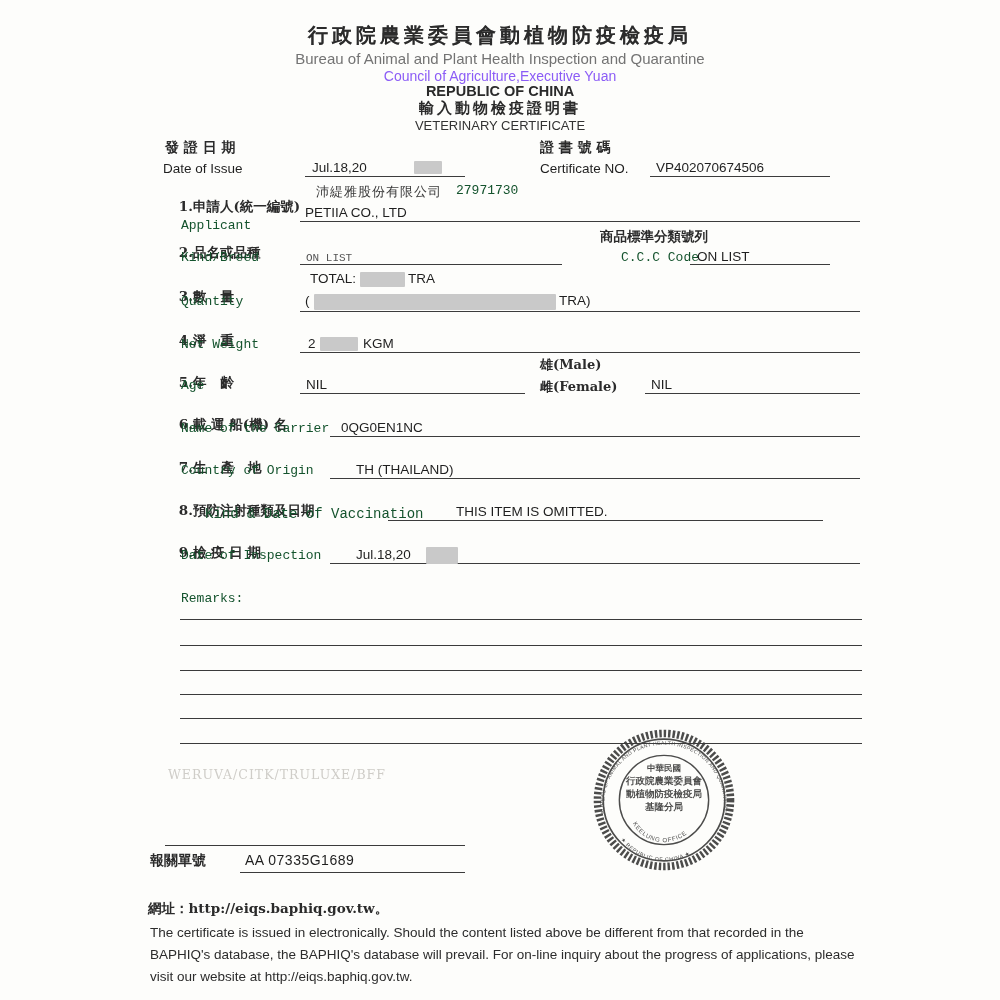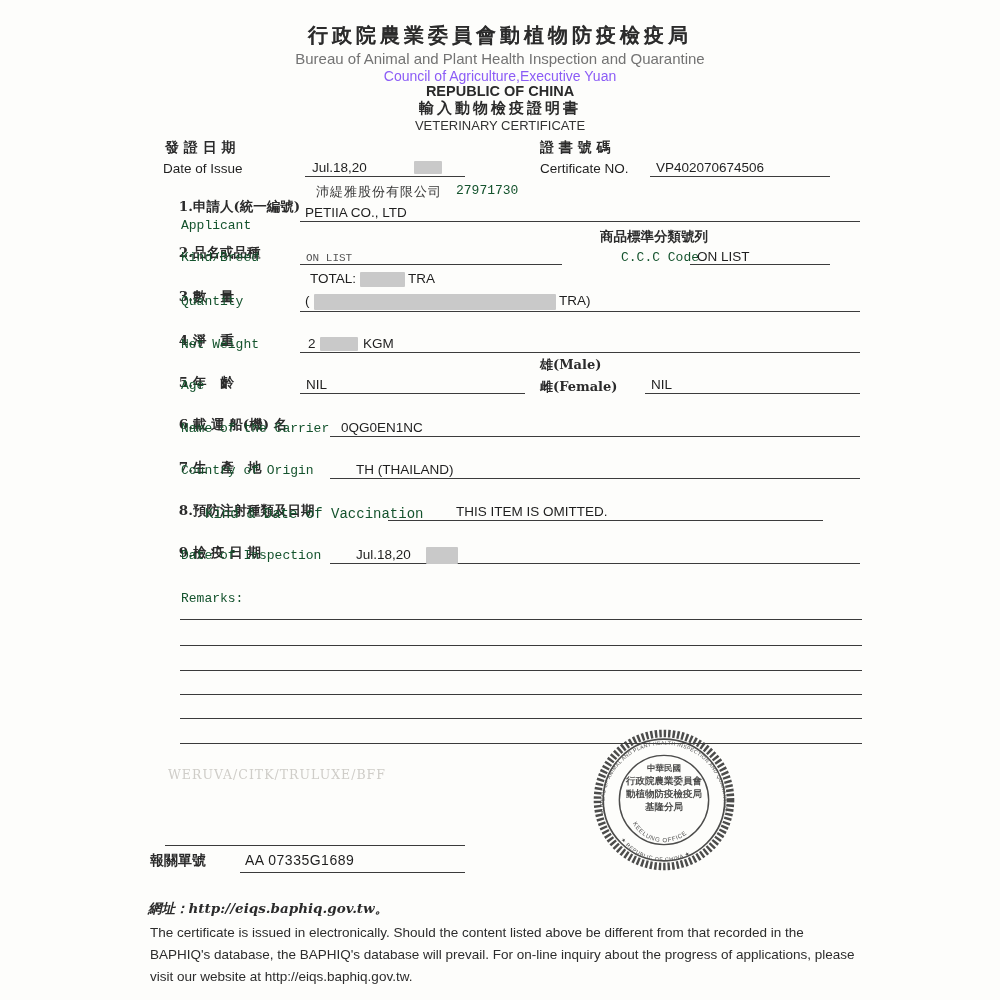--- a/index.html
+++ b/index.html
@@ -160,16 +160,16 @@
         <textPath href="#arcKeelung" startOffset="9">KEELUNG OFFICE</textPath>
       </text>
     </svg>
   </div>
 
   <div class="line" style="left:165px;top:845px;width:300px;"></div>
   <div class="abs zh" style="left:150px;top:852px;font-size:14px;">報關單號</div>
   <div class="abs sans" style="left:245px;top:852px;font-size:14px;letter-spacing:.5px;text-align:center;">AA 07335G1689</div>
   <div class="line" style="left:240px;top:872px;width:225px;"></div>
 
-  <div class="abs zh" style="left:148px;top:900px;font-size:13.5px;font-style:italic;">網址：http://eiqs.baphiq.gov.tw。</div>
+  <div class="abs zh" style="left:148px;top:900px;font-size:13.5px;">網址：http://eiqs.baphiq.gov.tw。</div>
   <div class="abs sans" style="left:150px;top:922px;font-size:13.5px;width:712px;line-height:22px;color:#2c2c2c;">The certificate is issued in electronically. Should the content listed above be different from that recorded in the BAPHIQ's database, the BAPHIQ's database will prevail. For on-line inquiry about the progress of applications, please visit our website at http://eiqs.baphiq.gov.tw.</div>
 
 </div>
 
 </body></html>

